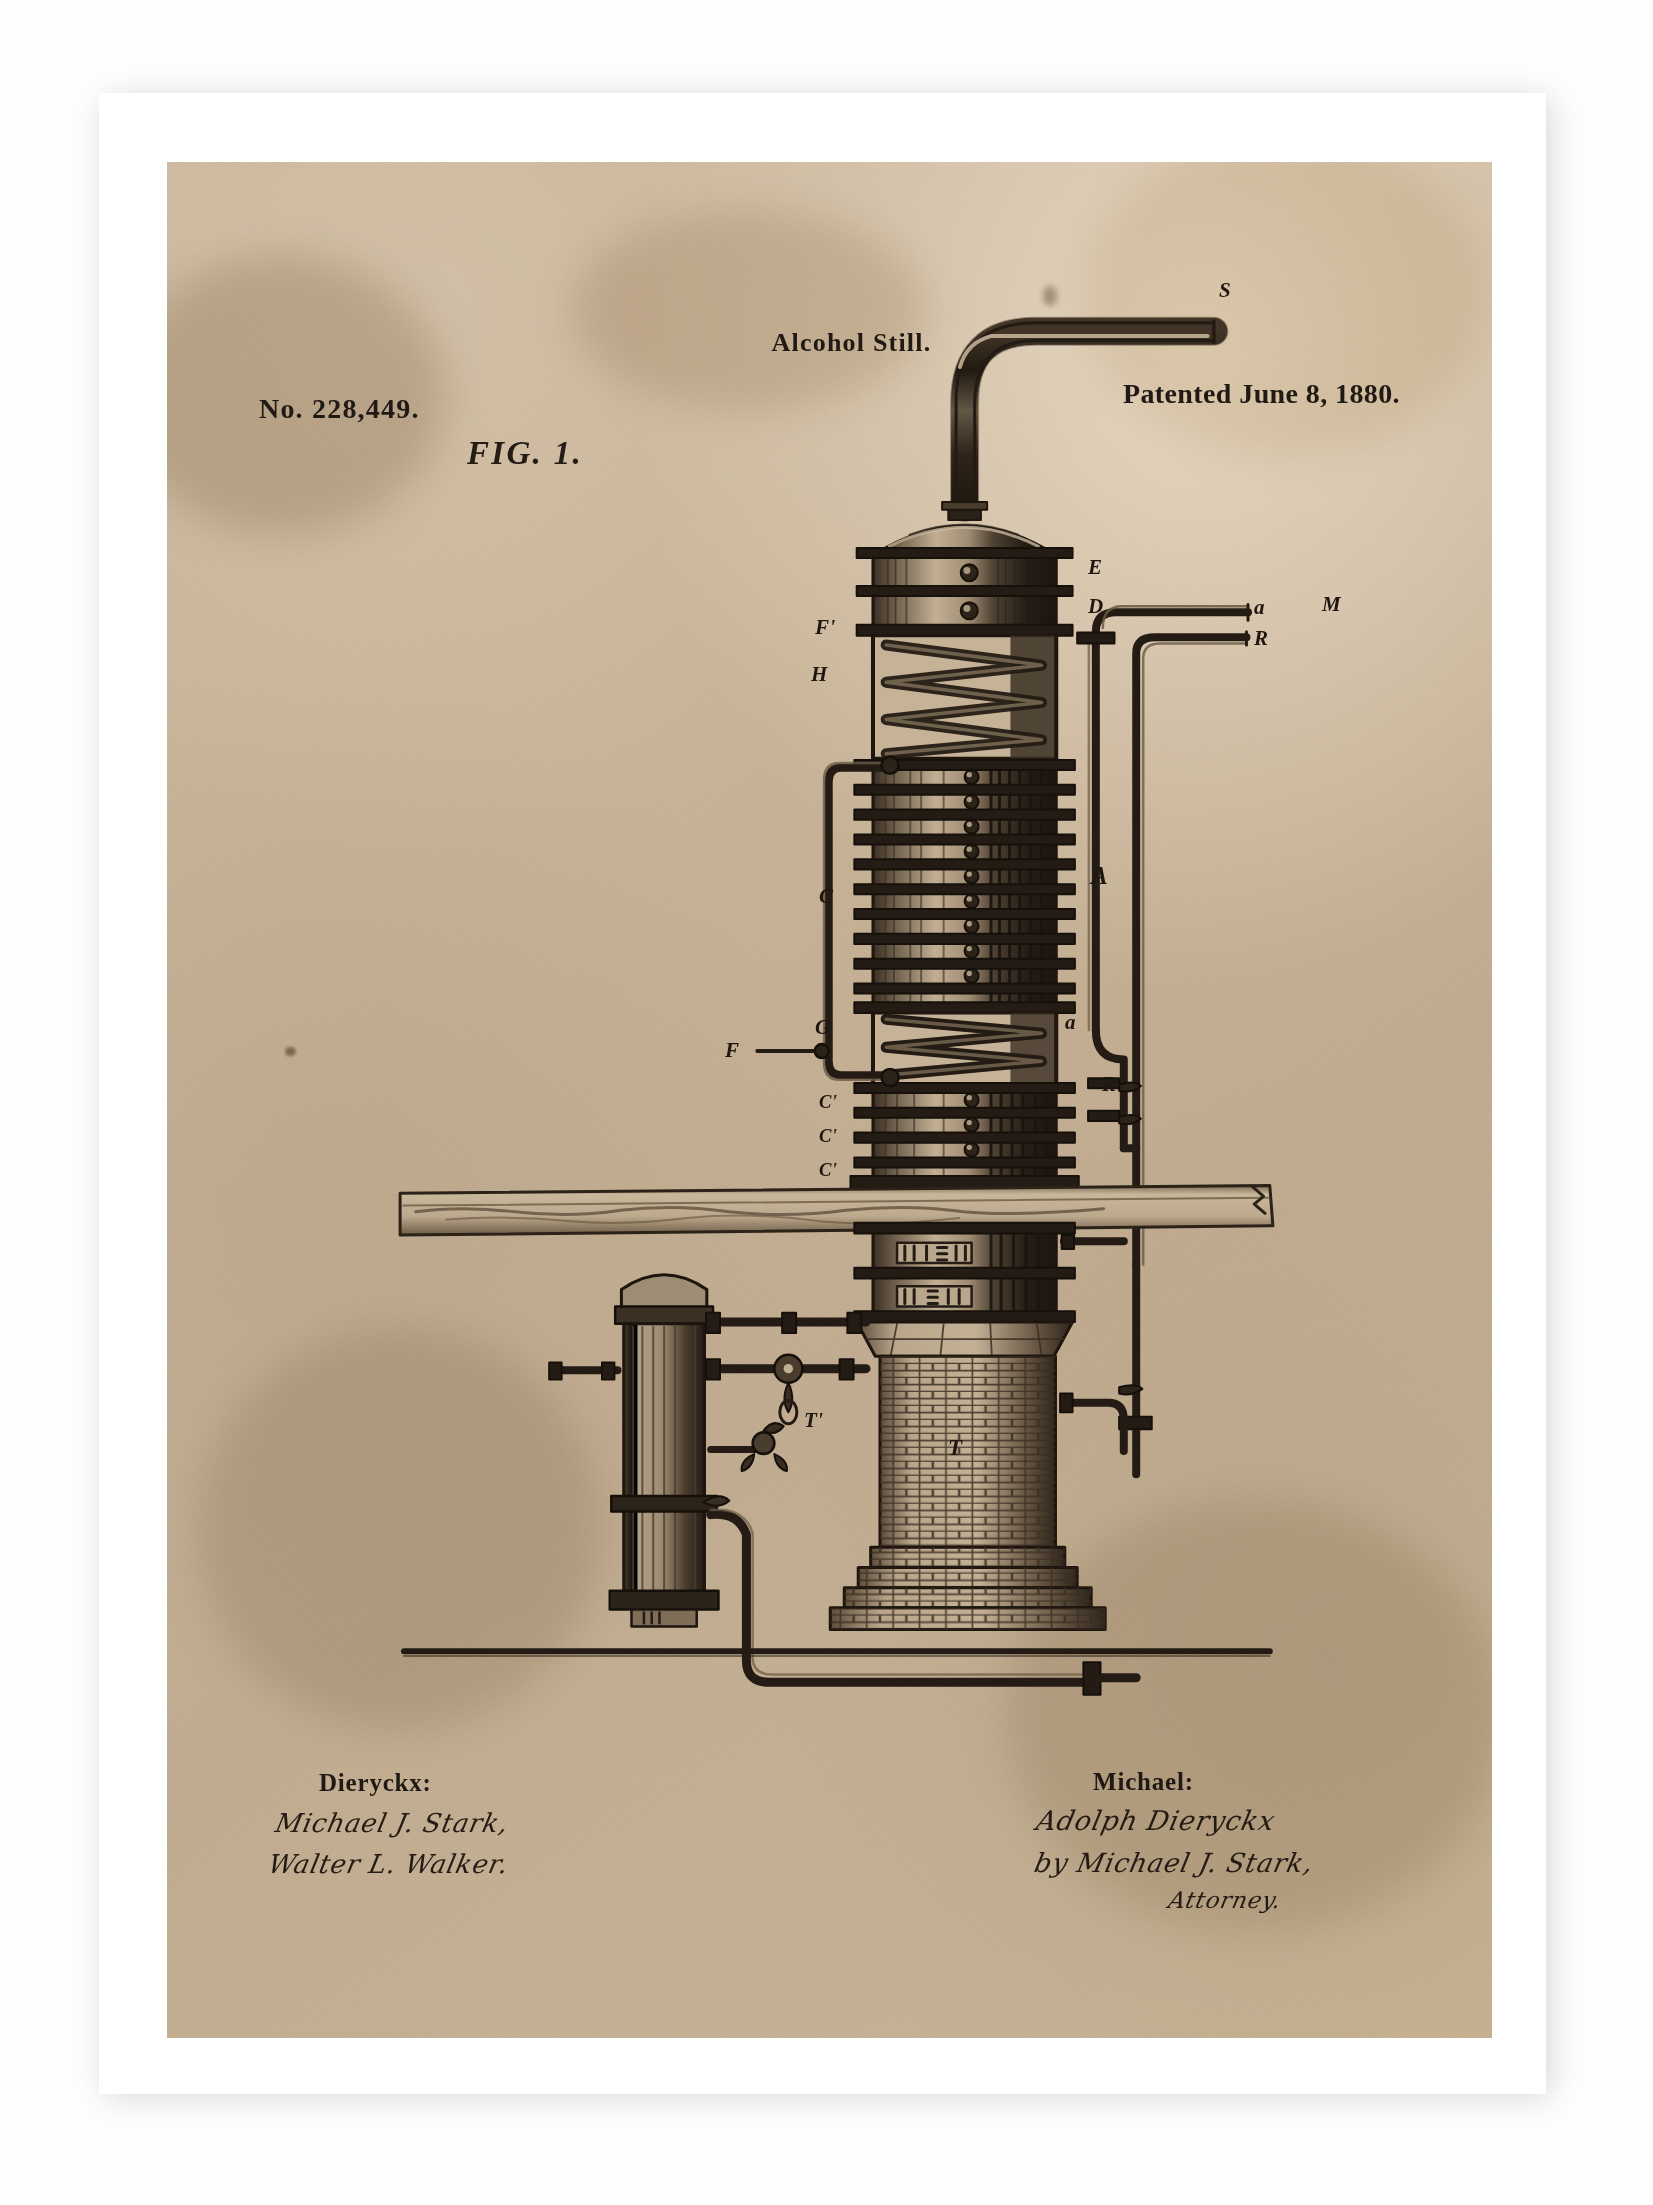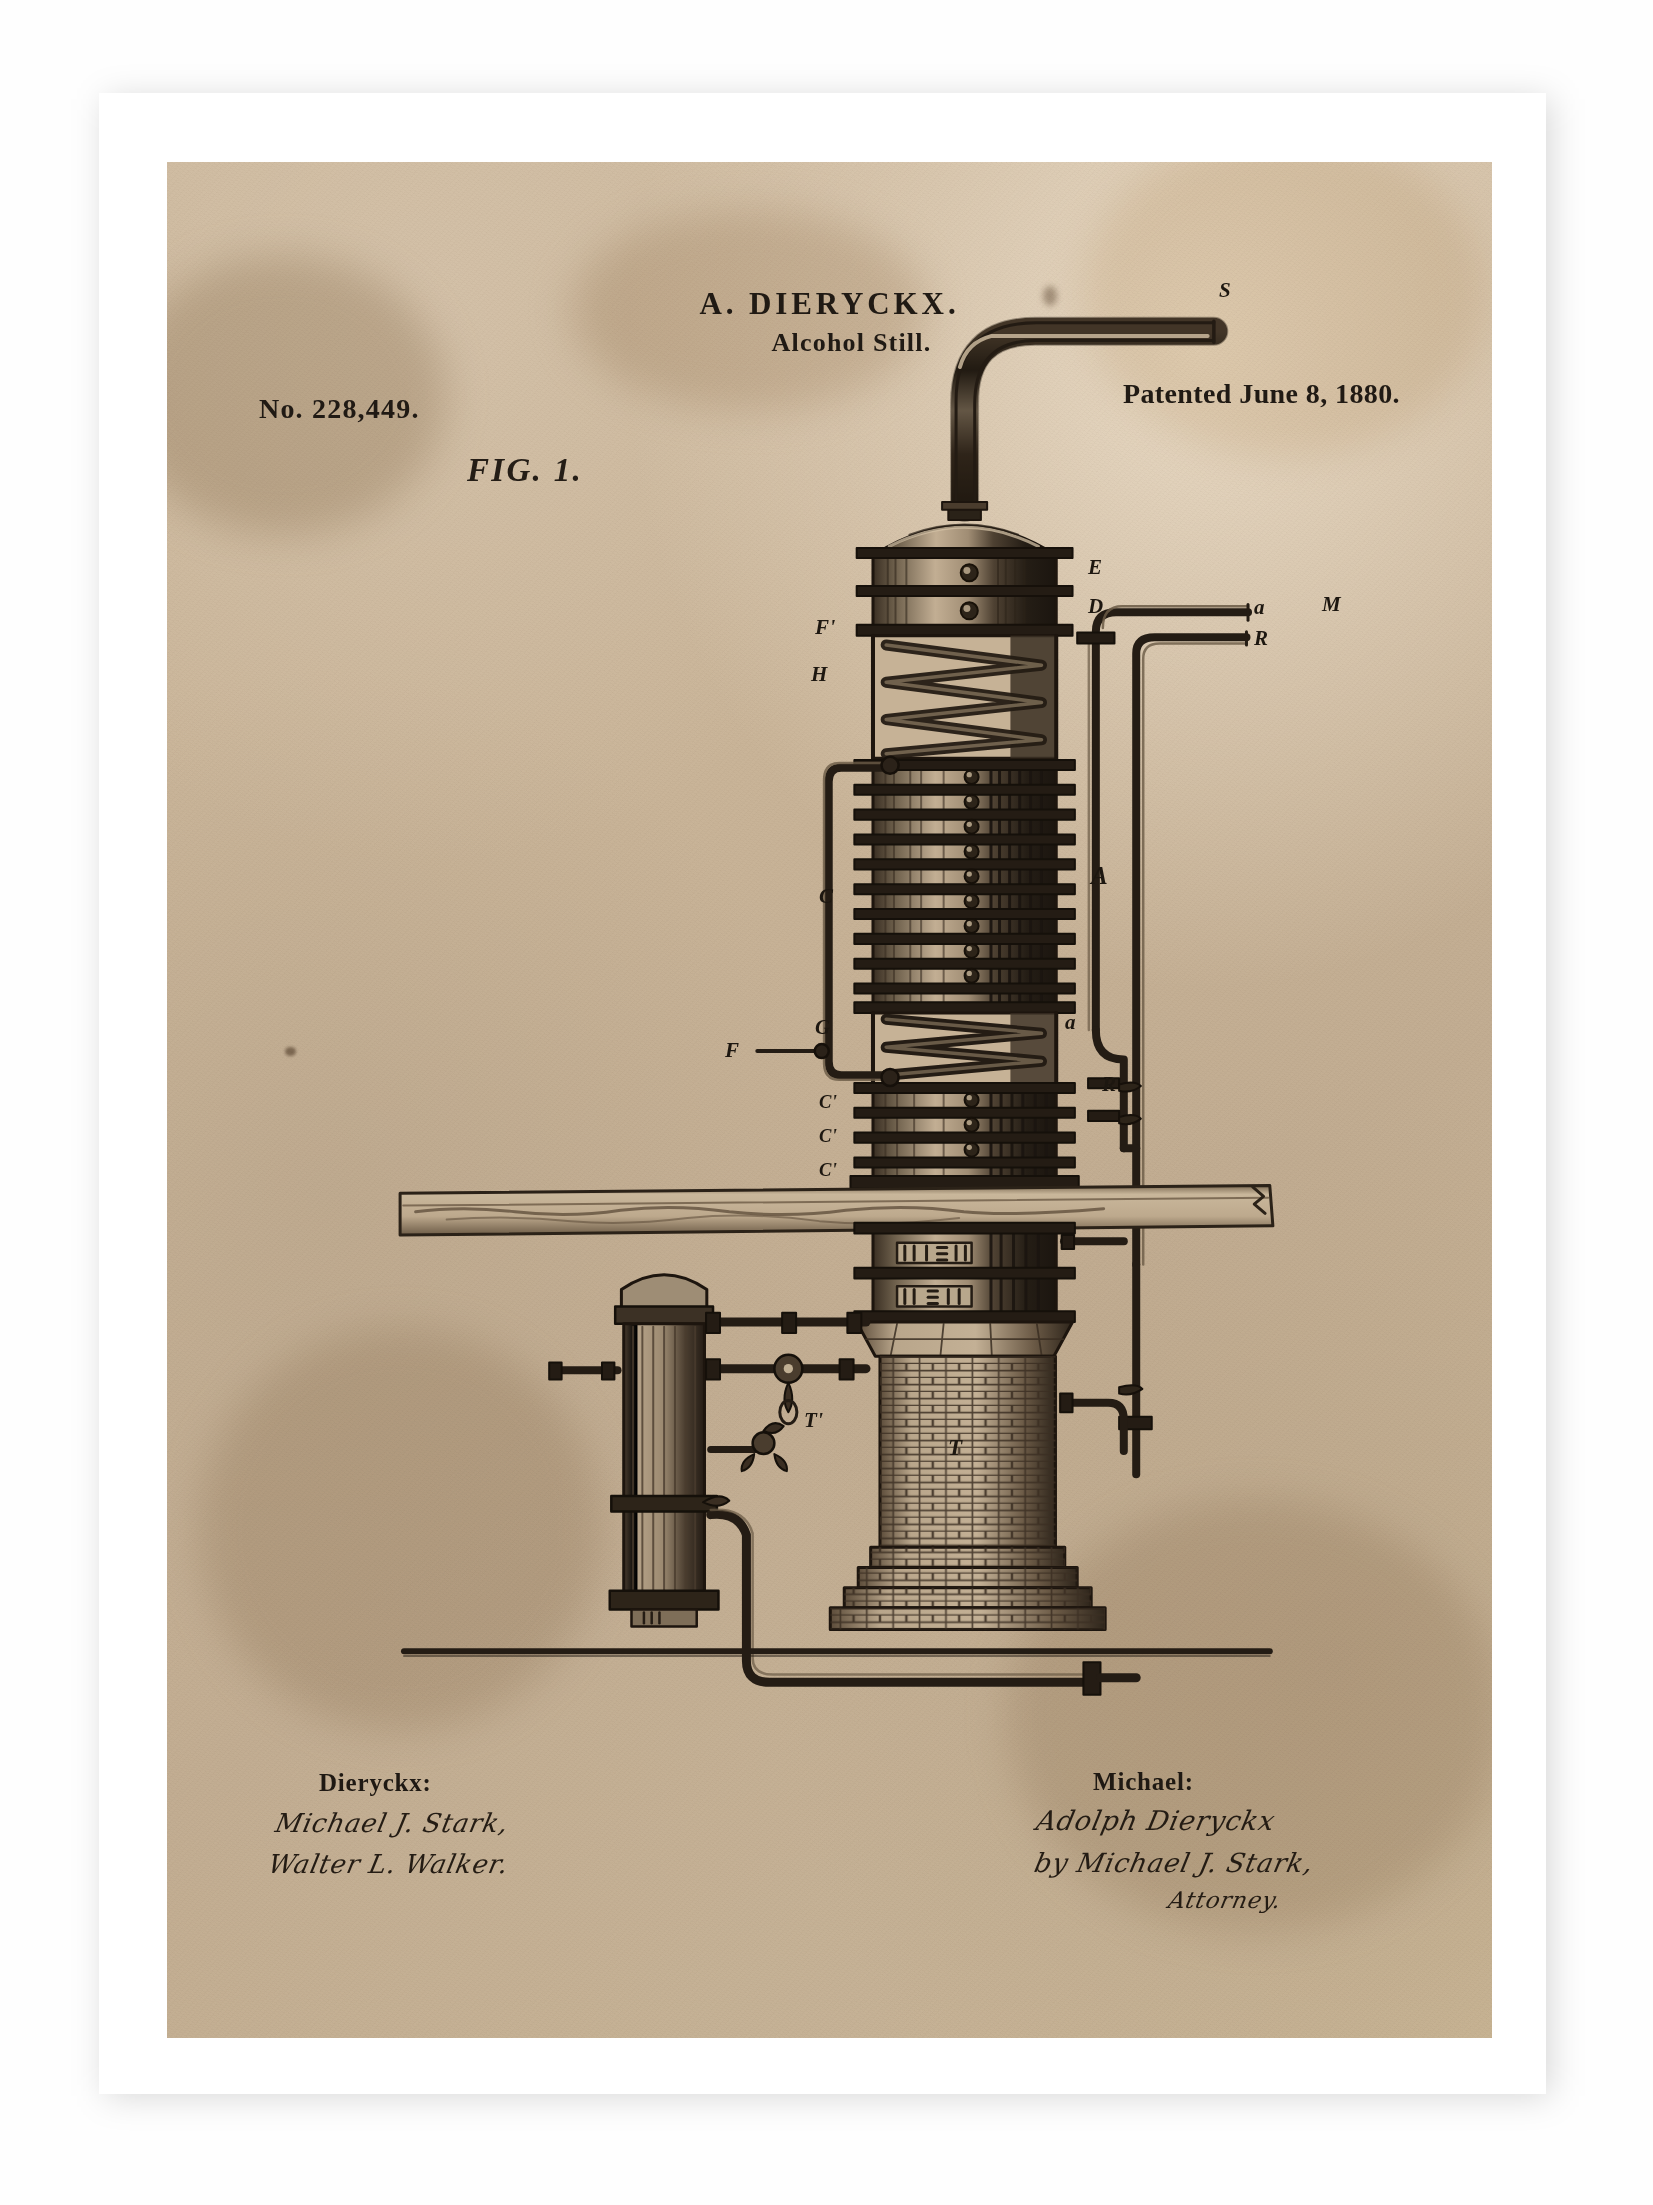--- a/index.html
+++ b/index.html
@@ -56,21 +56,20 @@
     color:#201a14;letter-spacing:1.2px;margin-top:15px;
   }
   #patent-date{
     position:absolute;right:92px;top:216px;font-size:28px;font-weight:700;
     color:#201a14;letter-spacing:0.4px;
   }
   #fig-label{
     position:absolute;left:300px;top:273px;font-size:33px;font-weight:700;
     font-style:italic;color:#241d16;letter-spacing:2.3px;
     font-family:"Liberation Serif", serif;
-    margin-top:17px;
   }
   .sect-head{
     position:absolute;font-size:25px;font-weight:700;color:#1f1913;letter-spacing:0.8px;
   }
   #witnesses-heading{left:152px;top:1607px;}
   #inventor-heading{left:926px;top:1606px;}
 
   .sig{
     position:absolute;color:#241c14;
     font-family:"DejaVu Serif", serif;
@@ -107,21 +106,20 @@
     <div class="grain"></div>
     <div class="blotch" style="left:-47px;top:93px;width:326px;height:280px;background:rgba(160,138,110,.30);"></div>
     <div class="blotch" style="left:916px;top:-31px;width:404px;height:326px;background:rgba(234,221,200,.55);"></div>
     <div class="blotch" style="left:31px;top:1165px;width:404px;height:404px;background:rgba(168,146,118,.24);"></div>
     <div class="blotch" style="left:839px;top:1336px;width:497px;height:435px;background:rgba(168,146,118,.22);"></div>
     <div class="blotch" style="left:404px;top:47px;width:357px;height:202px;background:rgba(196,176,148,.35);"></div>
     <div class="blotch" style="left:118px;top:885px;width:11px;height:9.3px;background:rgba(90,70,50,.55);filter:blur(1.6px);"></div>
 
     <div class="blotch" style="left:876px;top:124px;width:14px;height:20px;background:rgba(90,70,50,.42);filter:blur(3.1px);"></div>
 
-    <div class="ttl" id="inventor-name">A. DIERYCKX.</div>
     <div class="ttl" id="patent-subject">Alcohol Still.</div>
     <div id="patent-number">No. 228,449.</div>
     <div id="patent-date">Patented June 8, 1880.</div>
     <div id="fig-label">FIG. 1.</div>
 
     <svg class="fig" viewBox="0 0 1706 2416">
       <defs>
         <linearGradient id="pipeG" x1="0" y1="0" x2="0" y2="1">
           <stop offset="0%" stop-color="#5a4a39"></stop>
           <stop offset="22%" stop-color="#272018"></stop>

